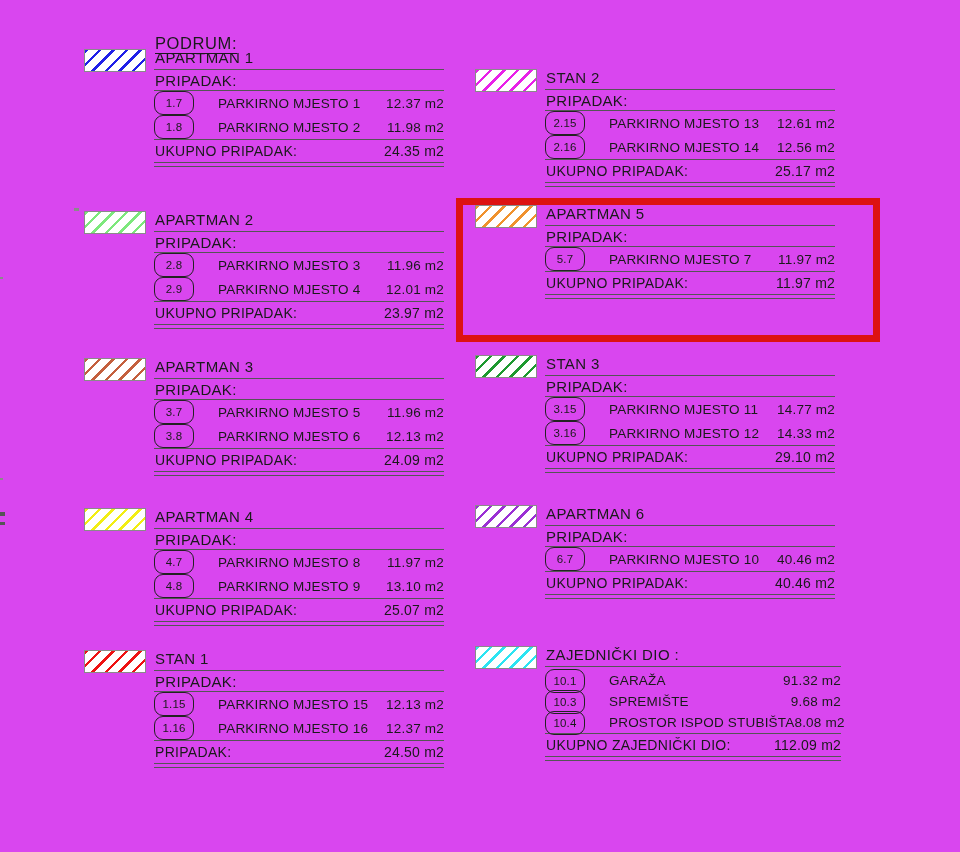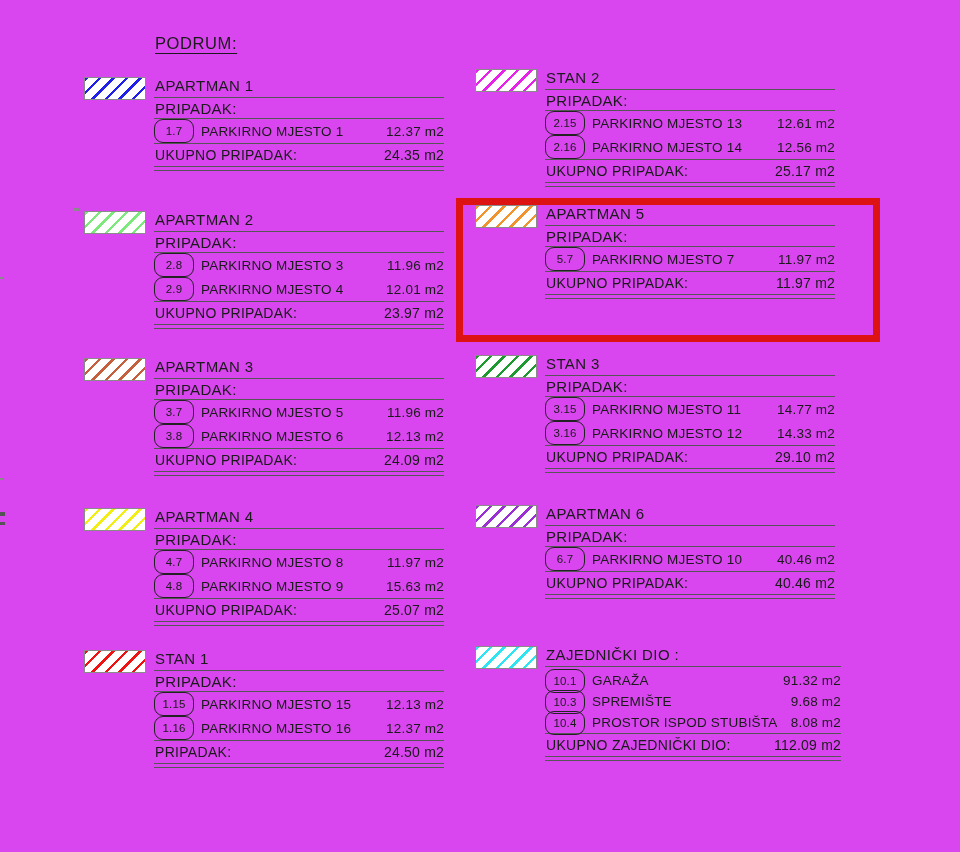--- a/index.html
+++ b/index.html
@@ -15,21 +15,21 @@
   .tbl.wide{width:296px;}
   .hdr{height:20px;font-size:15px;letter-spacing:.4px;border-bottom:1.5px solid #555;
        padding:1px 0 0 1px;white-space:nowrap;}
   .sub{height:18px;font-size:15px;letter-spacing:.3px;border-bottom:1.5px solid #555;
        padding:2px 0 0 1px;}
   .row{height:24px;display:flex;align-items:center;font-size:13.5px;white-space:nowrap;}
   .row.tight{height:21px;}
   .rows.tight-group{padding-top:3px;}
   .bub{display:inline-flex;justify-content:center;align-items:center;min-width:28px;height:14px;
        padding:4px 5px;border:1.3px solid #222;border-radius:9px;font-size:11.5px;letter-spacing:.2px;}
-  .lbl{margin-left:7px;letter-spacing:.2px;}
+  .lbl{margin-left:24px;letter-spacing:.2px;}
   .val{margin-left:auto;letter-spacing:.2px;}
   .tot{height:22px;display:flex;align-items:center;border-top:1.5px solid #555;
        font-size:14px;letter-spacing:.3px;padding-left:1px;white-space:nowrap;}
   .dbl{height:3px;border-top:1.2px solid #555;border-bottom:1.2px solid #555;}
   .hl-rect{position:absolute;left:456px;top:198px;width:424px;height:144px;
            border:7px solid var(--hlc,#dd1212);box-sizing:border-box;}
   .mark{position:absolute;background:#8a8a8a;}
 </style>
 </head>
 <body>
@@ -39,30 +39,35 @@
   <div class="title">PODRUM:</div>
 
   <div class="mark" style="left:74px;top:208px;width:5px;height:3px;"></div>
   <div class="mark" style="left:0;top:277px;width:3px;height:2px;"></div>
   <div class="mark" style="left:0;top:478px;width:3px;height:2px;"></div>
   <div class="mark" style="left:0;top:512px;width:5px;height:4px;background:#555;"></div>
   <div class="mark" style="left:0;top:522px;width:5px;height:3px;background:#555;"></div>
 
   <div class="hl-rect" style="--hlc: #dd1212;"></div>
 
-  <div class="block" style="left:84px;top:76px;">
+  <div class="block" style="left:84px;top:48px;">
     <div class="swatch" style="--hc: #2020e8;"></div>
     <div class="tbl">
       <div class="hdr">APARTMAN 1</div>
       <div class="sub">PRIPADAK:</div>
       <div class="row">
         <span class="bub">1.7</span>
         <span class="lbl">PARKIRNO MJESTO 1</span>
         <span class="val">12.37 m2</span>
       </div>
+      <div class="row">
+        <span class="bub">1.8</span>
+        <span class="lbl">PARKIRNO MJESTO 2</span>
+        <span class="val">11.98 m2</span>
+      </div>
       <div class="tot">
         <span>UKUPNO PRIPADAK:</span>
         <span class="val">24.35 m2</span>
       </div>
       <div class="dbl"></div>
     </div>
   </div>
 
   <div class="block" style="left:84px;top:210px;">
     <div class="swatch" style="--hc: #7de87c;"></div>
@@ -116,21 +121,21 @@
       <div class="hdr">APARTMAN 4</div>
       <div class="sub">PRIPADAK:</div>
       <div class="row">
         <span class="bub">4.7</span>
         <span class="lbl">PARKIRNO MJESTO 8</span>
         <span class="val">11.97 m2</span>
       </div>
       <div class="row">
         <span class="bub">4.8</span>
         <span class="lbl">PARKIRNO MJESTO 9</span>
-        <span class="val">15.63 m2</span>
+        <span class="val">13.10 m2</span>
       </div>
       <div class="tot">
         <span>UKUPNO PRIPADAK:</span>
         <span class="val">25.07 m2</span>
       </div>
       <div class="dbl"></div>
     </div>
   </div>
 
   <div class="block" style="left:84px;top:649px;">

